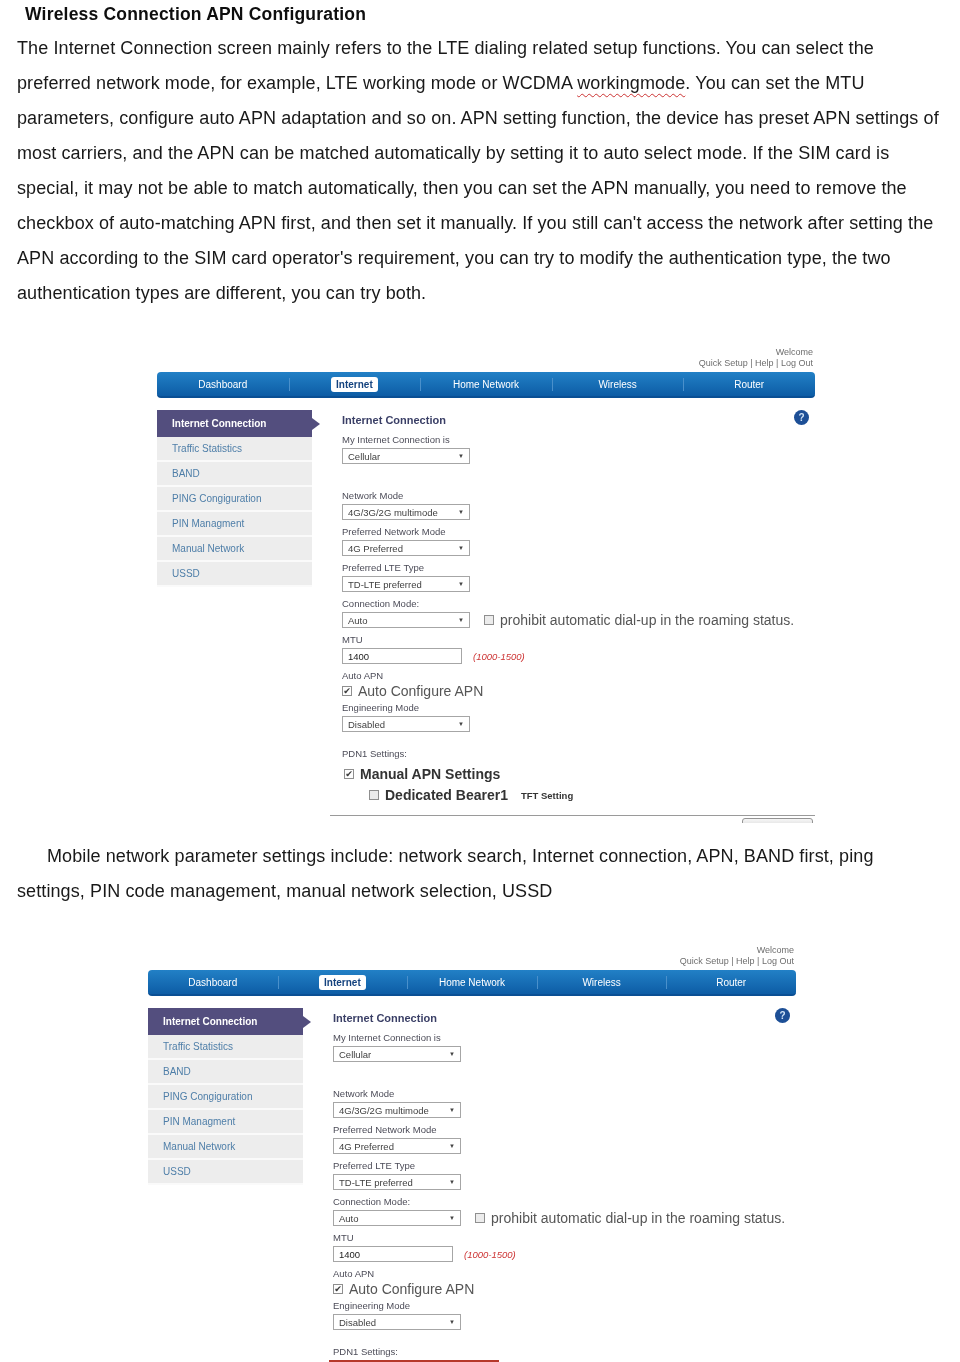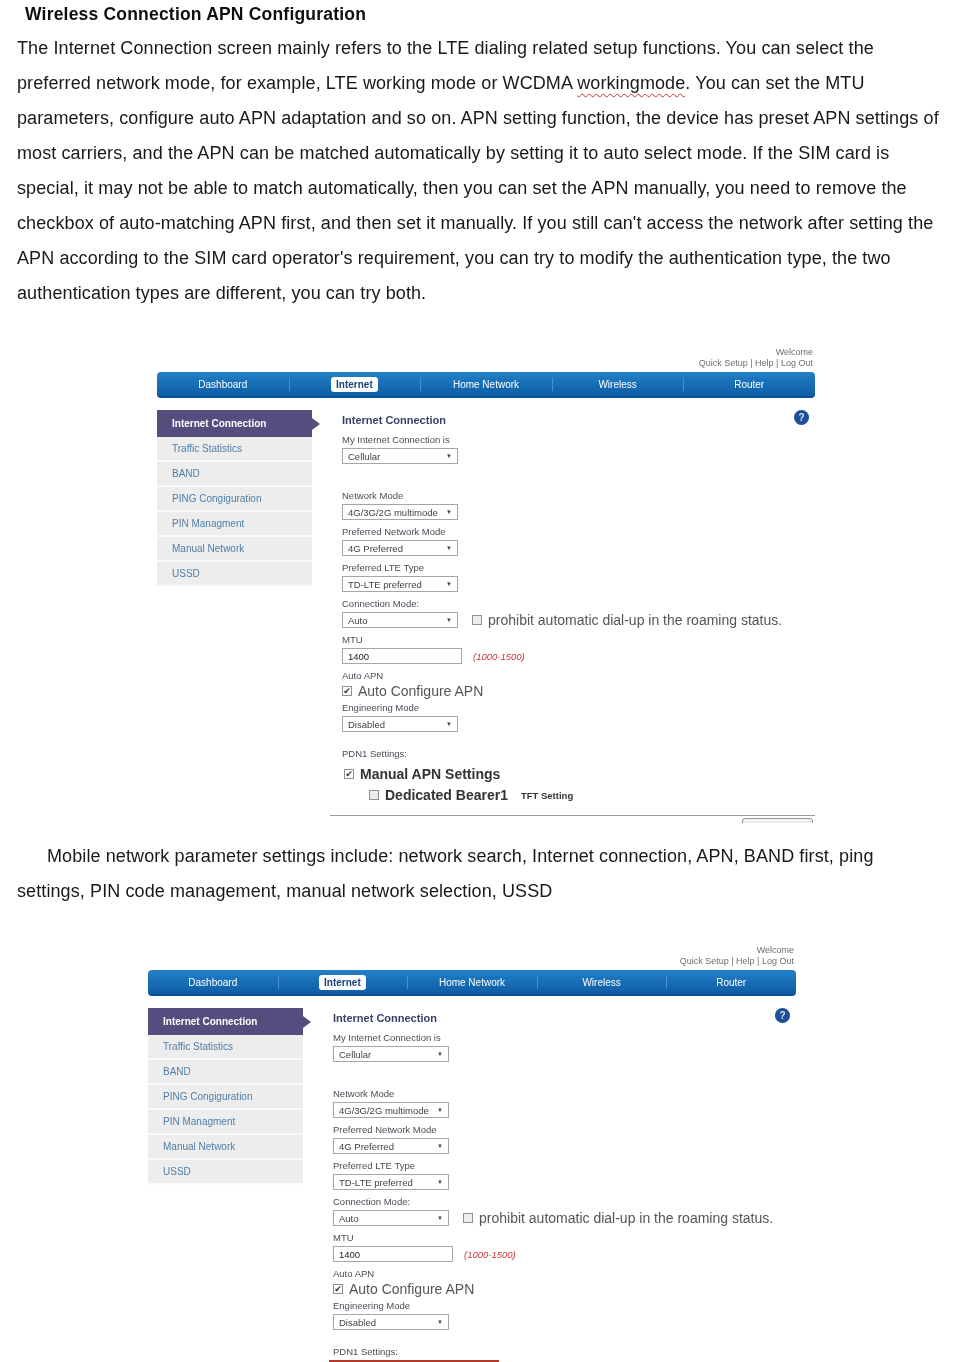--- a/index.html
+++ b/index.html
@@ -58,21 +58,21 @@
     background:#1d4f96; color:#cfe2f6; font-size:10px; font-weight:bold;
     text-align:center; line-height:15px; cursor:pointer;
   }
 
   .field-label { font-size:9.5px; line-height:11px; color:#4c4c58; margin-bottom:3px; }
   .fgroup { margin-bottom:6px; }
   .fgroup.gap-lg { margin-bottom:26px; }
   .fgroup.gap-md { margin-bottom:16px; }
 
   .select {
-    width:116px; height:16px; border:1px solid #a6a6a6; background:#fff;
+    width:128px; height:16px; border:1px solid #a6a6a6; background:#fff;
     display:flex; align-items:center; justify-content:space-between;
     font-size:9.5px; color:#3f3f3f; padding:0 5px; cursor:pointer;
   }
   .caret { font-size:6px; color:#444; }
   .text-input {
     width:120px; height:16px; border:1px solid #a6a6a6; background:#fff;
     font-size:9.5px; color:#222; padding:0 5px; display:flex; align-items:center;
   }
   .inline-row { display:flex; align-items:center; }
   .range-hint { color:#cd3434; font-style:italic; font-size:9.5px; margin-left:11px; }

